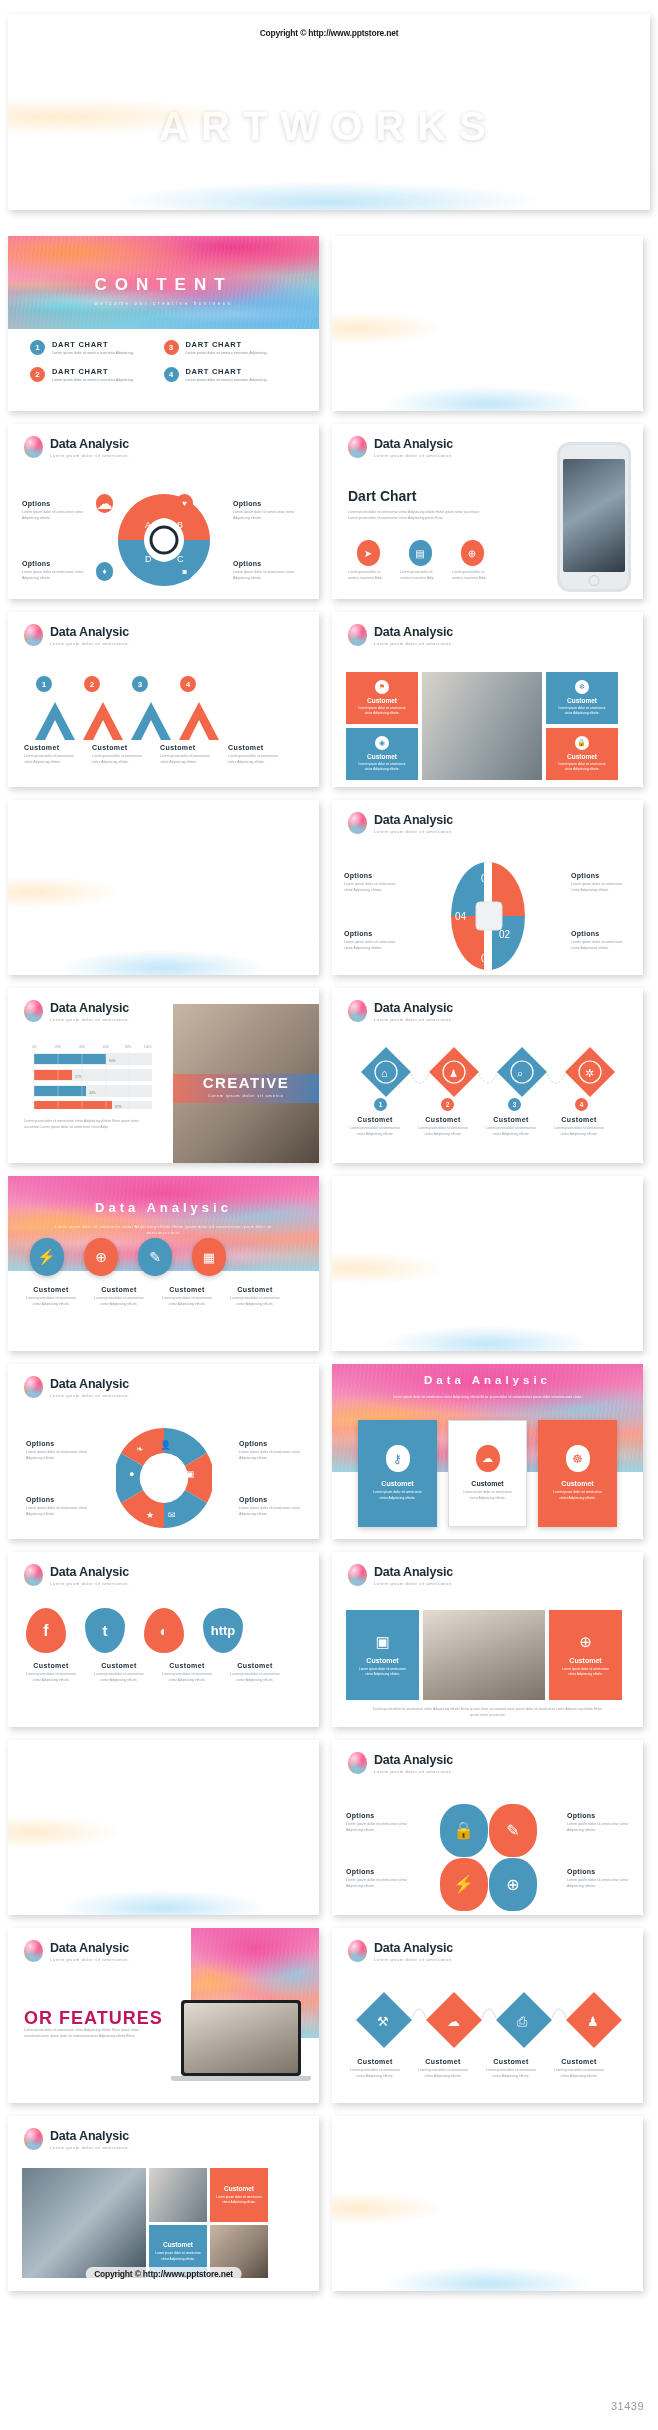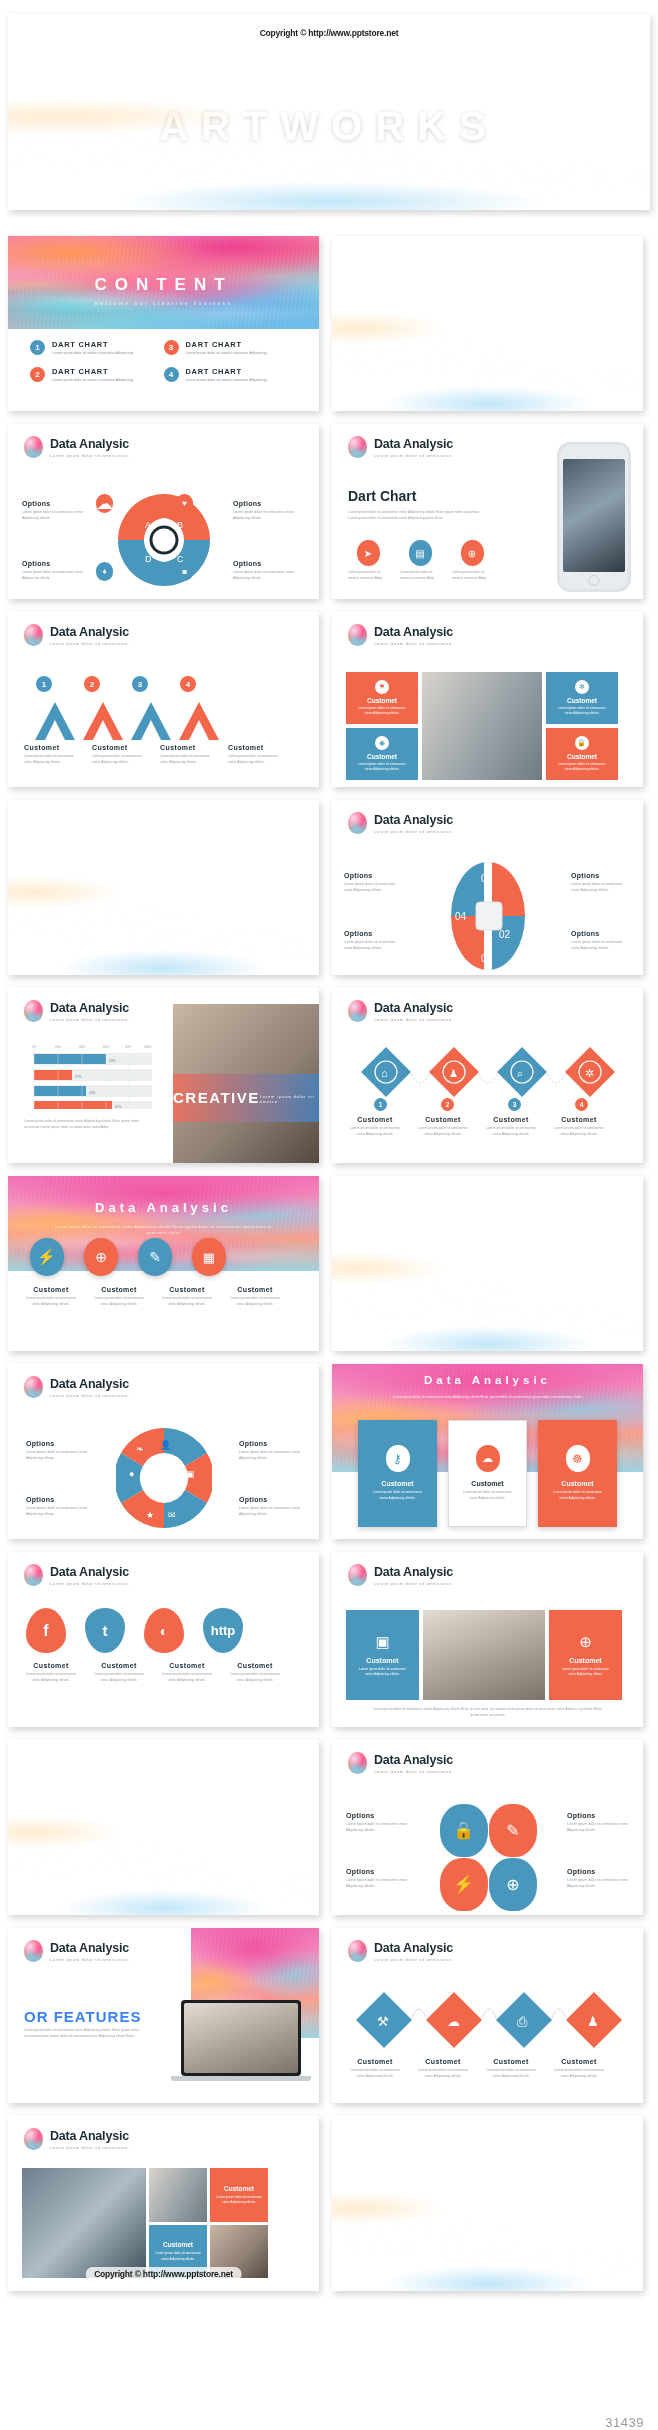--- a/index.html
+++ b/index.html
@@ -63,22 +63,22 @@
     font-weight: bold; font-size: 8.5px; letter-spacing: -.2px;
     padding: 2px 9px; border-radius: 9px; white-space: nowrap; z-index: 40;
   }
   .wm-store {
     position: absolute; left: 50%; top: 47%; transform: translate(-50%,-50%);
     font-size: 40px; font-weight: bold; letter-spacing: 2px;
     color: rgba(160,160,160,.30); z-index: 30; pointer-events: none;
     white-space: nowrap;
   }
   .doc-id {
-    position: absolute; right: 14px; bottom: 14px;
-    font-size: 13px; color: #9a9a9a; letter-spacing: .5px;
+    position: absolute; right: 14px; bottom: 32px;
+    font-size: 11px; color: #9a9a9a; letter-spacing: .5px;
   }
 
   
   .slide { background:#fff; box-shadow: 2px 3px 7px rgba(0,0,0,.18); position: relative; overflow: hidden; }
   .row { display: flex; gap: 13px; margin-bottom: 13px; }
   .half { width: 311px; height: 175px; }
 
   
   .hero { height: 196px; margin: 14px 0 26px 0; }
   .hero-title {
@@ -431,21 +431,21 @@
         <rect x="10" y="59" width="78" height="8" fill="#f2674a"></rect>
           <text x="91" y="66" font-size="3.4" fill="#7d868d">67%</text>
         <line x1="10" y1="8" x2="10" y2="68" stroke="#d7dadc" stroke-width=".5"></line>
         <line x1="34" y1="8" x2="34" y2="68" stroke="#e6e8ea" stroke-width=".4"></line>
         <line x1="58" y1="8" x2="58" y2="68" stroke="#e6e8ea" stroke-width=".4"></line>
         <line x1="82" y1="8" x2="82" y2="68" stroke="#e6e8ea" stroke-width=".4"></line>
         <line x1="105" y1="8" x2="105" y2="68" stroke="#e6e8ea" stroke-width=".4"></line>
       </svg>
       <div class="lorem-blk" style="position:absolute;left:16px;top:131px;width:128px">Lorem ipsum dolor sit ametconse ctetur Adipisicing elitsite ffictor ipsum tortor accumsan Lorem ipsum dolor sit ametconse ctetur Adipi</div>
       <div class="photo ph-c" style="position:absolute;right:0;top:16px;width:146px;height:159px">
-        <div style="position:absolute;left:0;right:0;top:44%;height:48px;background:linear-gradient(90deg,rgba(240,110,90,.85),rgba(70,130,190,.85));display:flex;flex-direction:row;align-items:center;justify-content:flex-end">
+        <div style="position:absolute;left:0;right:0;top:44%;height:29px;background:linear-gradient(90deg,rgba(240,110,90,.85),rgba(70,130,190,.85));display:flex;flex-direction:column;align-items:center;justify-content:flex-start">
           <div style="color:#fff;font-size:15px;font-weight:bold;letter-spacing:1.5px">CREATIVE</div>
           <div style="color:rgba(255,255,255,.9);font-size:4px;letter-spacing:.8px;margin-top:2px">Lorem ipsum dolor sit ametco</div>
         </div>
       </div>
     </div>
 
     <div class="slide half">
       <div class="sl-head">
         <div class="logo-orb"></div>
         <div>
@@ -702,21 +702,21 @@
 
   <div class="row">
     <div class="slide half">
       <div class="sl-head">
         <div class="logo-orb"></div>
         <div>
             <div class="sl-title">Data Analysic</div>
         <div class="sl-sub">Lorem ipsum dolor sit ametconse.</div>
           </div>
       </div>
-      <div style="position:absolute;left:16px;top:80px;font-size:15px;font-weight:bold;color:#3b82f6;letter-spacing:1px">OR FEATURES</div>
+      <div style="position:absolute;left:16px;top:80px;font-size:18px;font-weight:bold;color:#be185d;letter-spacing:1px">OR FEATURES</div>
       <div class="lorem-blk" style="position:absolute;left:16px;top:100px;width:124px">Lorem ipsum dolor sit ametconse ctetur Adipisicing elitsite ffictur ipsum tortor accumsanLorem ipsum dolor sit ametconsectetur Adipisicing elitsite ffictur.</div>
       <div class="wave wave-soft" style="position:absolute;right:0;top:0;width:128px;height:110px"></div>
       <div style="position:absolute;right:18px;top:72px;width:120px;height:76px;background:#1c1f22;border-radius:4px;padding:3px">
         <div class="photo ph-d" style="width:100%;height:100%;border-radius:2px"></div>
       </div>
       <div style="position:absolute;right:8px;top:148px;width:140px;height:5px;background:#c9ced2;border-radius:0 0 3px 3px"></div>
     </div>
 
     <div class="slide half">
       <div class="sl-head">

